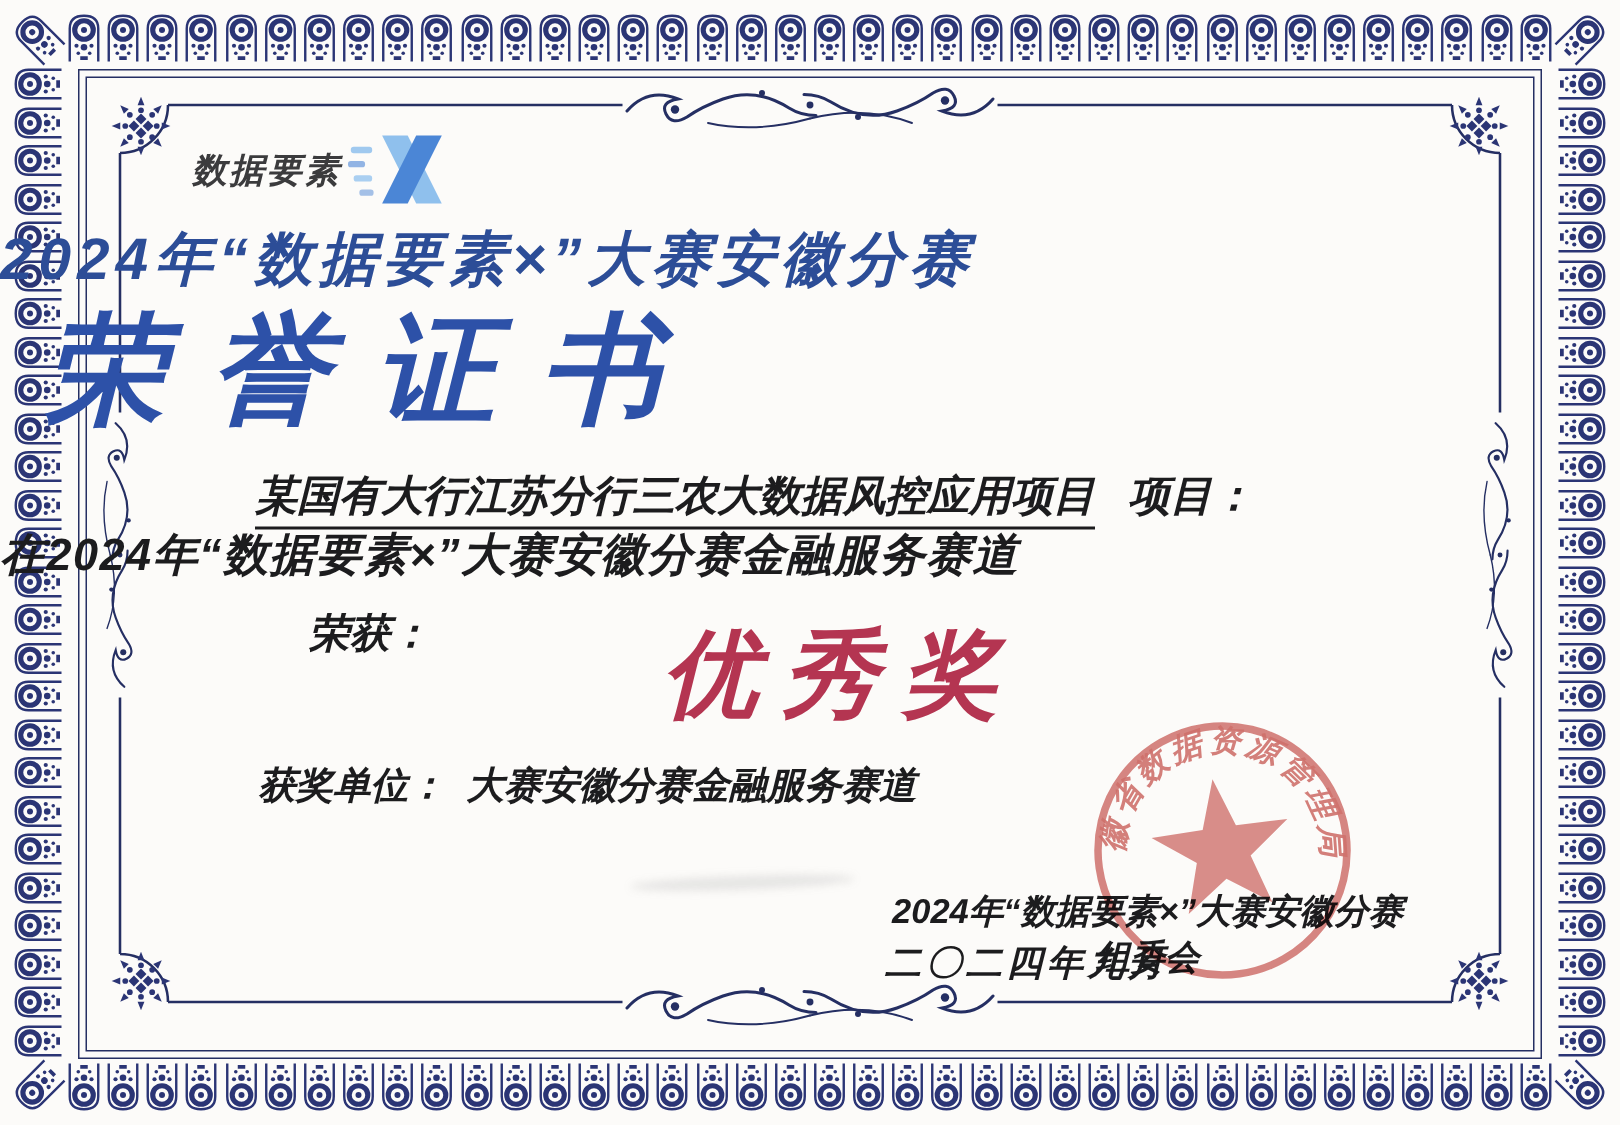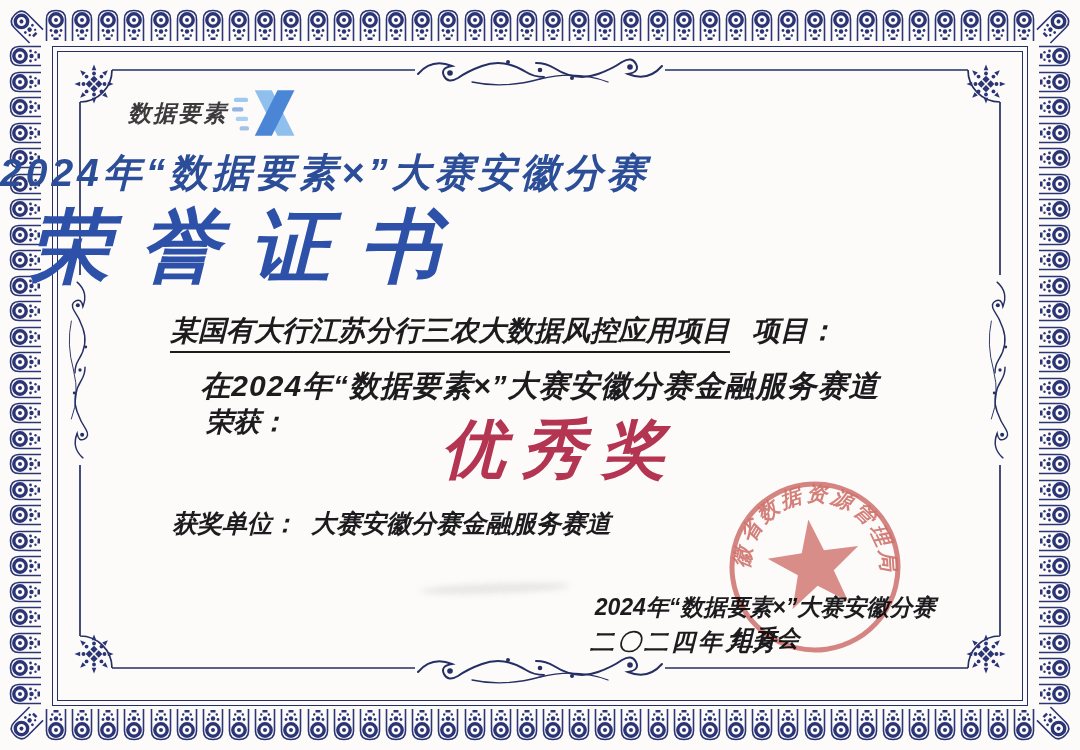--- a/index.html
+++ b/index.html
@@ -44,21 +44,21 @@
   .logo{position:absolute;left:128px;top:86px;display:flex;align-items:center;gap:4px;}
   .logo-text{font-size:23px;font-weight:600;color:#3b3b3d;letter-spacing:2px;}
   .title{position:absolute;left:0;right:0;top:146px;text-align:left;
          font-size:39px;font-weight:bold;color:var(--title-blue);letter-spacing:4px;}
   .heading{position:absolute;left:0;right:0;top:194px;text-align:left;
            font-family:"DejaVu Serif","Liberation Serif",serif;
            font-size:80px;font-weight:bold;color:var(--heading-blue);letter-spacing:30px;text-indent:30px;}
   .project-line{position:absolute;left:170px;top:312px;font-size:28px;font-weight:bold;color:var(--text-black);}
   .underlined{border-bottom:2.5px solid var(--text-black);padding-bottom:5px;text-align:right;}
   .proj-label{margin-left:22px;}
-  .body-line{position:absolute;left:0;right:0;top:366px;text-align:center;
+  .body-line{position:absolute;left:0;right:0;top:350px;
              font-size:30px;font-weight:bold;color:var(--text-black);letter-spacing:1px;}
   .award-label{position:absolute;left:172px;top:404px;font-size:27px;font-weight:bold;color:var(--text-black);margin-left:34px;}
   .award{position:absolute;left:0;right:0;top:406px;text-align:center;
          font-size:64px;font-weight:bold;color:var(--award-red);letter-spacing:16px;text-indent:16px;padding-left:27px;}
   .winner-line{position:absolute;left:172px;top:507px;font-size:25px;font-weight:bold;color:var(--text-black);}
   .winner-name{margin-left:14px;}
   .issuer{position:absolute;left:590px;width:350px;top:592px;text-align:center;
           font-size:23px;font-weight:600;color:var(--text-black);}
   .date{position:absolute;left:590px;width:350px;top:626px;text-align:left;
         font-size:24px;font-weight:600;color:var(--text-black);letter-spacing:3px;}

